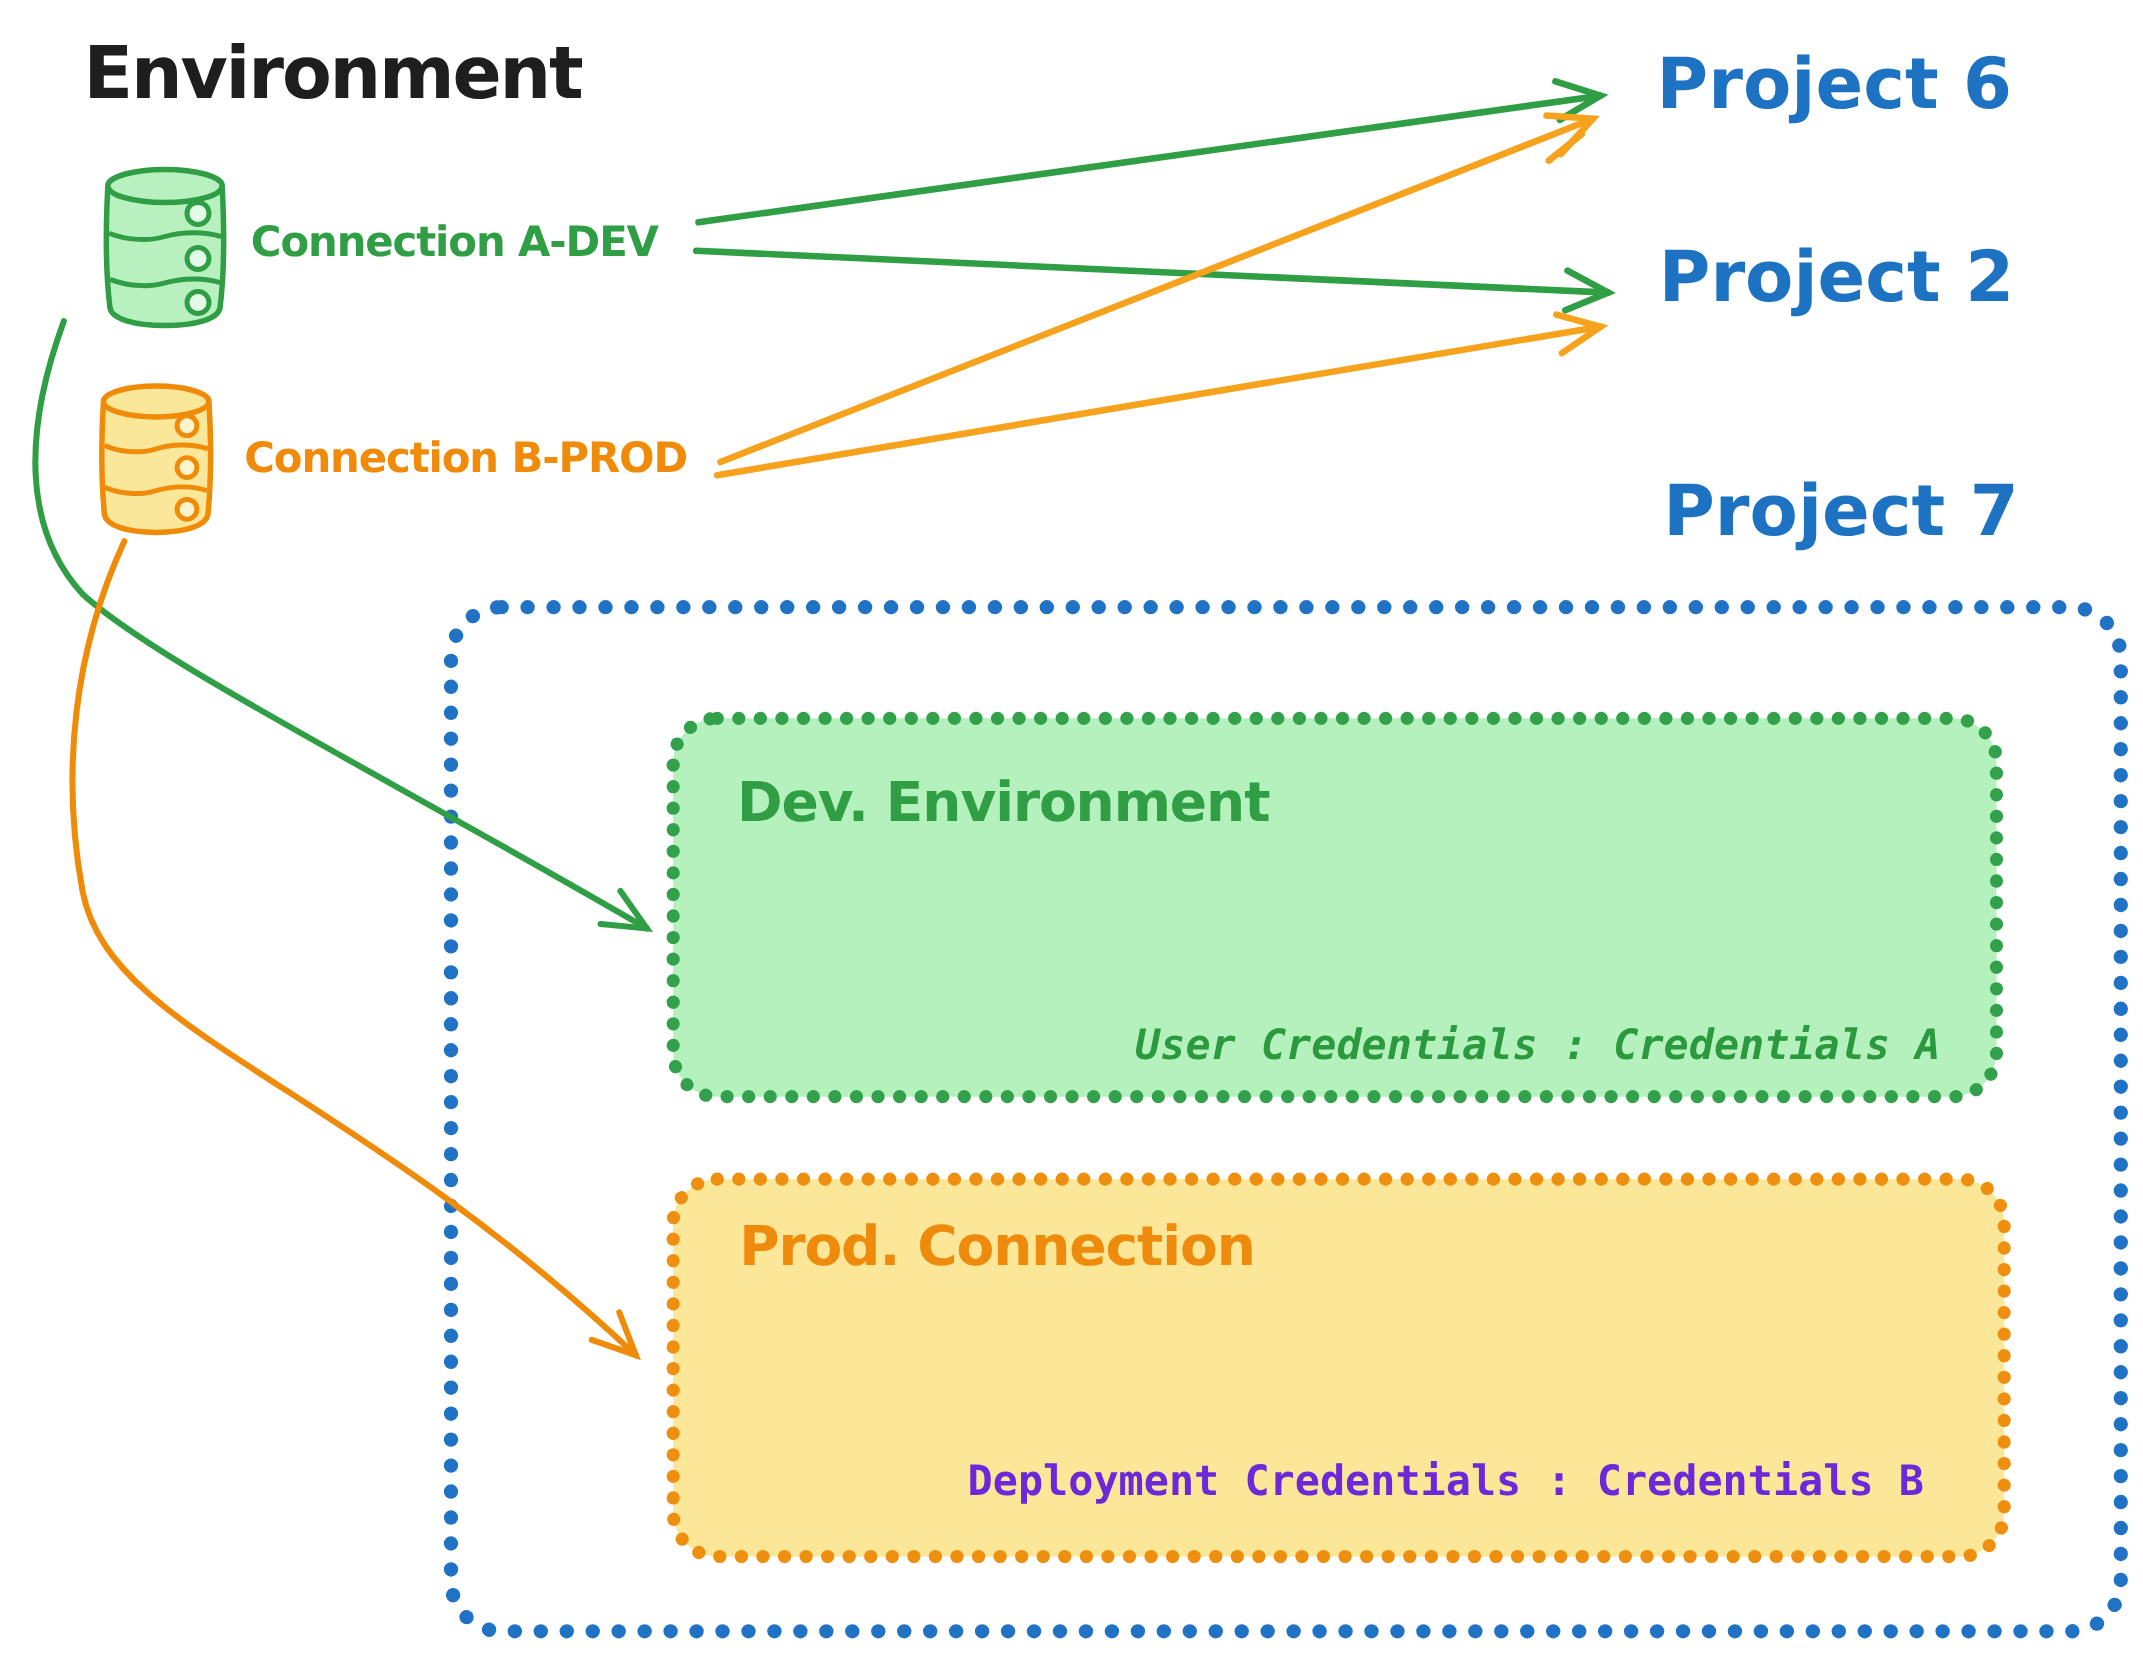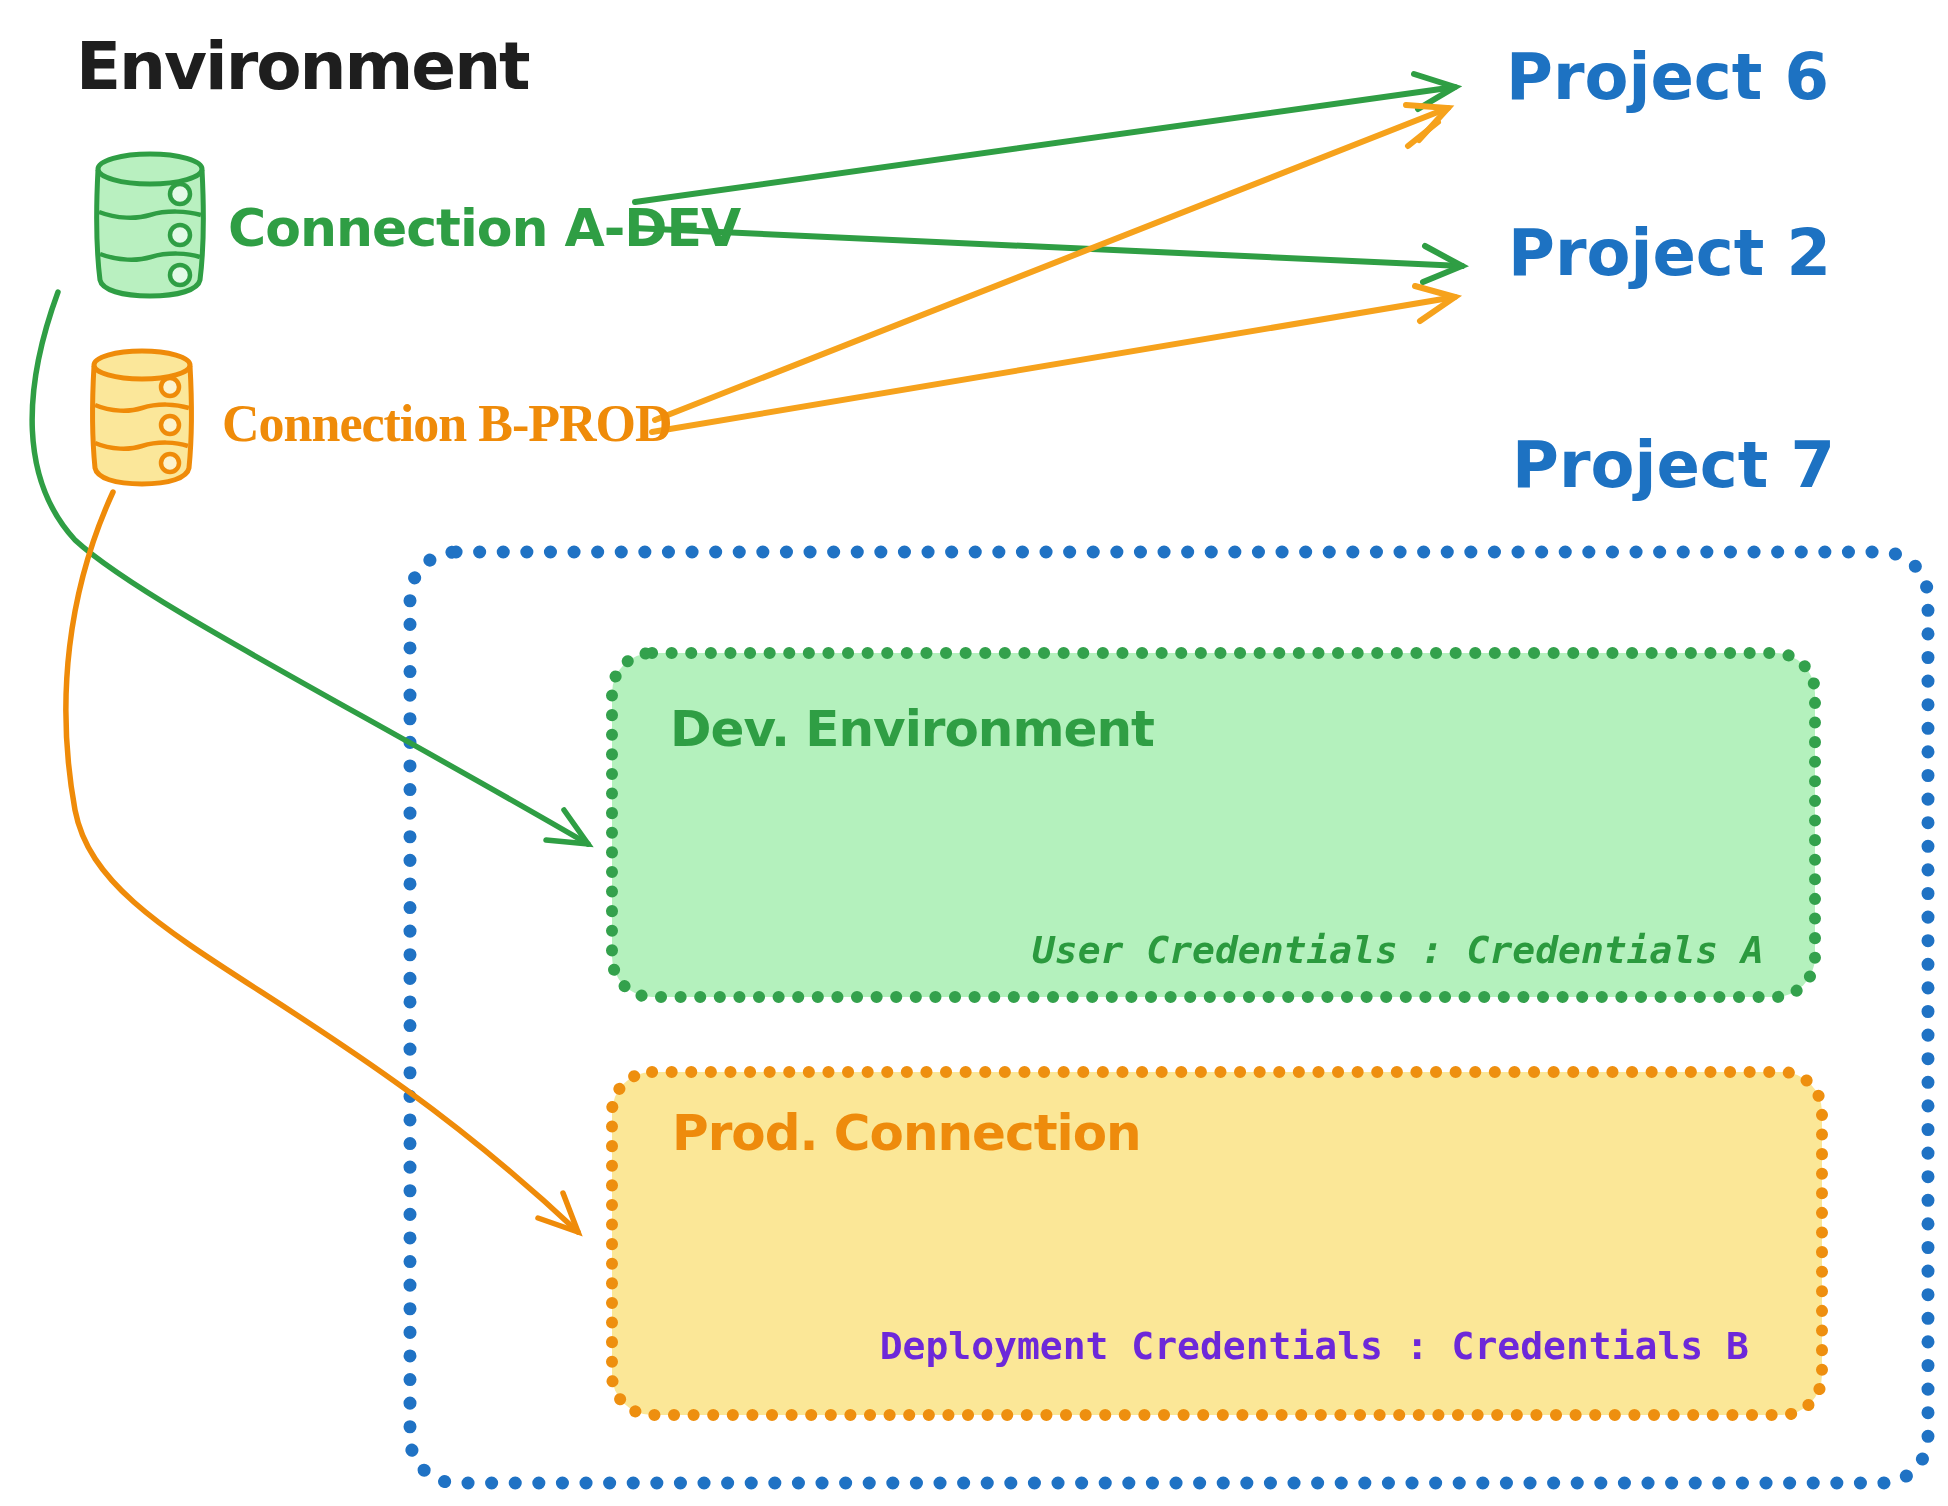--- a/index.html
+++ b/index.html
@@ -12,23 +12,23 @@
   }
   .abs{position:absolute;}
   svg{display:block;}
   .layer{position:absolute;left:0;top:0;pointer-events:none;}
   .hand{font-weight:bold;letter-spacing:-1px;}
   .diagram-title{
     left:76px;top:28px;
     font-size:66px;color:#1e1e1e;
     letter-spacing:-2px;font-weight:bold;
   }
-  .conn-label{font-size:52px;}
+  .conn-label{font-size:38px;}
   .conn-label.green{left:228px;top:198px;color:#2f9e44;}
-  .conn-label.orange{left:222px;top:394px;color:#ef8b09;font-family:Liberation Serif, serif;}
+  .conn-label.orange{left:222px;top:394px;color:#ef8b09;}
   .project-label{
     font-size:64px;color:#1d72c2;font-weight:bold;letter-spacing:0px;
   }
   .project-3{left:1506px;top:40px;}
   .project-2{left:1508px;top:216px;}
   .project-1{left:1512px;top:428px;}
   .env-title{font-size:50px;}
   .env-title.dev{left:670px;top:700px;color:#2f9e44;}
   .env-title.prod{left:672px;top:1104px;color:#ee8b0c;}
   .cred-line{

